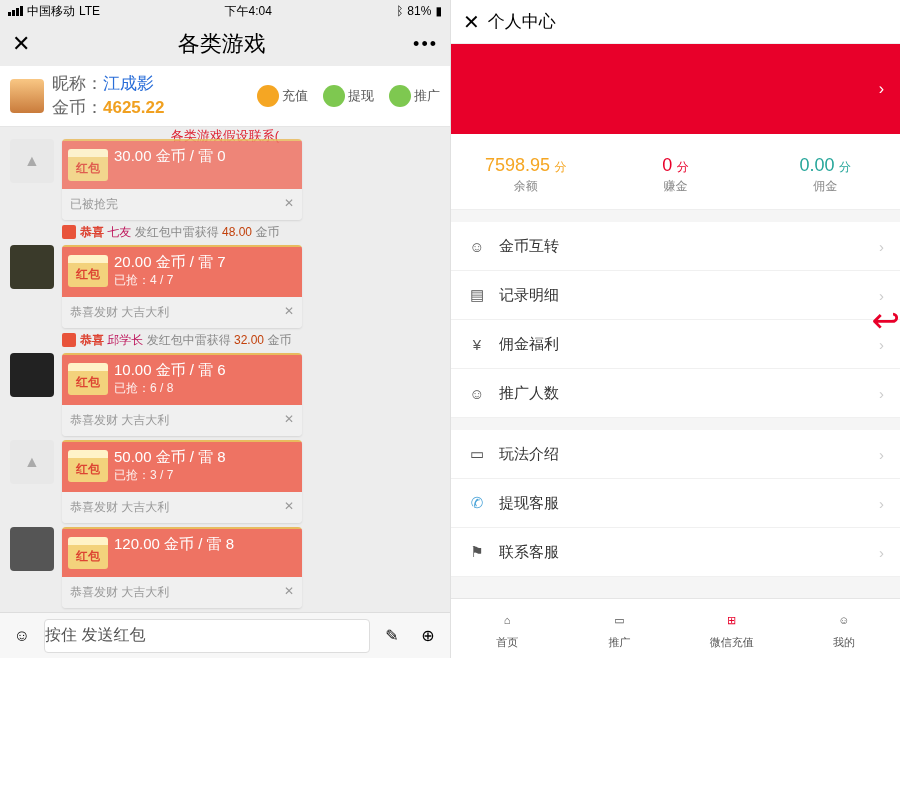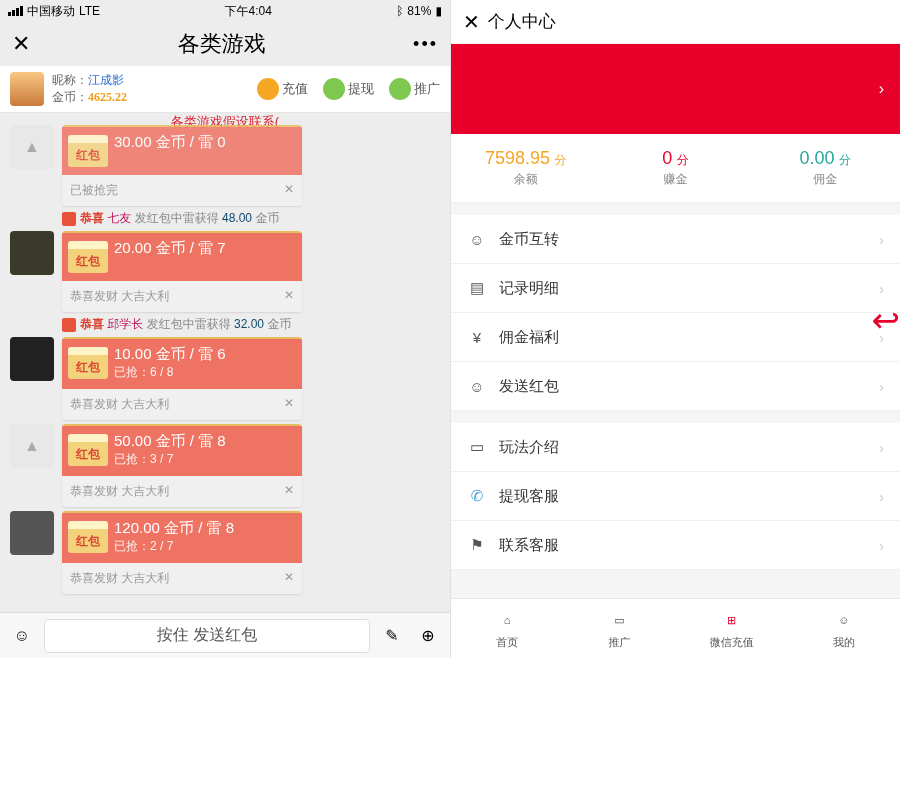--- a/index.html
+++ b/index.html
@@ -15,21 +15,21 @@
   .sig span { width:3px; background:#000; }
   .sig span:nth-child(1){height:4px}.sig span:nth-child(2){height:6px}.sig span:nth-child(3){height:8px}.sig span:nth-child(4){height:10px}
 
   .navbar { height: 44px; background: #ededed; display: flex; align-items: center; justify-content: space-between; padding: 0 12px; }
   .navbar .close { font-size: 22px; font-weight: 300; }
   .navbar .title { font-size: 22px; font-weight: 500; }
   .navbar .dots { font-size: 18px; letter-spacing: 2px; }
 
   .userbar { background: #fff; padding: 6px 10px; display: flex; align-items: center; gap: 8px; border-bottom:1px solid #e5e5e5; }
   .avatar-sm { width: 34px; height: 34px; border-radius: 4px; background: linear-gradient(#f9c784,#c97b3b); }
-  .userinfo { flex: 1; font-size: 12px; line-height: 1.4; color:#666;font-family:Liberation Serif, serif;}
+  .userinfo { flex: 1; font-size: 17px; line-height: 1.4; color:#666;}
   .userinfo .nick { color:#2a6ed8; }
   .userinfo .coin { color:#f0a020; font-weight:bold; }
   .actions { display:flex; gap:15px; }
   .action { font-size:13px; color:#555; display:flex; align-items:center; gap:3px;}
   .action i { width:22px;height:22px;border-radius:50%; display:inline-block;}
   .i-recharge{background:#f5a623;} .i-withdraw{background:#7ec850;} .i-promo{background:#7ec850;}
 
   .chat { flex:1; overflow-y:hidden; padding: 8px 10px 0 10px; position:relative;}
   .warn { color:#d23; font-size:13px; text-align:center; margin-bottom:8px; position:absolute; left:0;right:0;top:0;}
   .msg { display:flex; gap:8px; margin:4px 0; align-items:flex-start;}
@@ -38,33 +38,33 @@
   .bubble { width: 240px; border-radius:4px; overflow:hidden; box-shadow:0 1px 2px rgba(0,0,0,.1);}
   .rp-top { background:#f45b4f; background:linear-gradient(#e8bb5e 0 2px,#ee7363 2px); color:#fff; padding:8px 10px 8px 52px; position:relative; min-height:50px;}
   .rp-top.done { filter: opacity(.85); }
   .rp-badge { position:absolute; left:6px; top:10px; width:40px; height:32px; background:#f3d27c; border-radius:3px; border-top:8px solid #fff3c8; display:flex;align-items:center;justify-content:center;color:#d43; font-size:12px; font-weight:bold;}
   .rp-line1 { font-size:15px; }
   .rp-line2 { font-size:12px; opacity:.9; }
   .rp-foot { background:#f0f0f0; color:#999; font-size:12px; padding:7px 8px; display:flex; justify-content:space-between;}
   .notice { font-size:12px; color:#888; margin:2px 0 2px 52px;}
   .notice .w { color:#d43; font-weight:bold;}
   .notice .n { color:#be185d;}
-  .notice .c { color:#0c4a6e;}
+  .notice .c { color:#c2410c;}
   .notice .badge-sq{display:inline-block;width:14px;height:14px;background:#e8533a;border-radius:2px;margin-right:4px;vertical-align:middle;}
 
   .inputbar { height:46px; background:#f7f7f7; border-top:1px solid #ddd; display:flex; align-items:center; padding:0 8px; gap:8px;}
-  .inputbar .field { flex:1; height:34px; background:#fff; border-radius:4px; border:1px solid #ddd; display:flex;align-items:center;justify-content:center;color:#555;}
+  .inputbar .field { flex:1; height:34px; background:#fff; border-radius:4px; border:1px solid #ddd; display:flex;align-items:center;color:#555;}
   .ic { width:28px;height:28px; display:flex;align-items:center;justify-content:center;}
 
   
   .r-header { height:44px; display:flex;align-items:center; padding:0 12px; gap:8px; border-bottom:1px solid #eee; background:#fff;}
   .r-header .title{ font-size:17px; font-weight:500;}
   .r-banner { height:90px; background:#e8002a; display:flex;align-items:center;justify-content:flex-end; padding-right:16px; color:#fff;}
   .stats { background:#fff; display:flex; padding:14px 0; border-bottom:1px solid #eee;}
-  .stat { flex:1; text-align:center; }
+  .stat { flex:1; text-align:center;margin-top:7px; }
   .stat .num { font-size:18px; font-weight:500;}
   .stat .unit { font-size:12px;}
   .stat .lbl { font-size:12px; color:#888; margin-top:2px;}
   .c-orange{color:#f5a623;} .c-red{color:#e8002a;} .c-green{color:#26a69a;}
 
   .gap { height:12px; background:#f5f5f5;}
   .menu { background:#fff;}
   .row { display:flex; align-items:center; padding:14px 16px; border-bottom:1px solid #f0f0f0; font-size:15px; color:#333; gap:12px;}
   .row .ic2 { width:20px;height:20px; display:flex;align-items:center;justify-content:center;color:#555;}
   .row .chev { margin-left:auto; color:#ccc;}
@@ -142,20 +142,21 @@
       </div>
     </div>
     <div class="notice"><span class="badge-sq"></span><span class="w">恭喜 </span><span class="n">七友</span><span> 发红包中雷获得 </span><span class="c">48.00</span><span> 金币</span></div>
 
     <div class="msg">
       <div class="av" style="background:#3a3a2a"></div>
       <div class="bubble">
         <div class="rp-top">
             <div class="rp-badge">红包</div>
           <div class="rp-line1">20.00 金币 / 雷 7</div>
+          <div class="rp-line2">已抢：4 / 7</div>
         </div>
         <div class="rp-foot">
             <span>恭喜发财 大吉大利</span>
             <span>✕</span>
           </div>
       </div>
     </div>
     <div class="notice"><span class="badge-sq"></span><span class="w">恭喜 </span><span class="n">邱学长</span><span> 发红包中雷获得 </span><span class="c">32.00</span><span> 金币</span></div>
 
     <div class="msg">
@@ -187,21 +188,20 @@
           </div>
       </div>
     </div>
 
     <div class="msg">
       <div class="av" style="background:#555"></div>
       <div class="bubble">
         <div class="rp-top">
             <div class="rp-badge">红包</div>
           <div class="rp-line1">120.00 金币 / 雷 8</div>
-          <div class="rp-line2">已抢：2 / 7</div>
         </div>
         <div class="rp-foot">
             <span>恭喜发财 大吉大利</span>
             <span>✕</span>
           </div>
       </div>
     </div>
   </div>
 
   <div class="inputbar">
@@ -250,21 +250,21 @@
         <span>记录明细</span>
         <span class="chev">›</span>
       </div>
     <div class="row">
         <span class="ic2">¥</span>
         <span>佣金福利</span>
         <span class="chev">›</span>
       </div>
     <div class="row">
         <span class="ic2">☺</span>
-        <span>发送红包</span>
+        <span>推广人数</span>
         <span class="chev">›</span>
       </div>
   </div>
   <div class="gap"></div>
   <div class="menu">
     <div class="row">
         <span class="ic2">▭</span>
         <span>玩法介绍</span>
         <span class="chev">›</span>
       </div>

